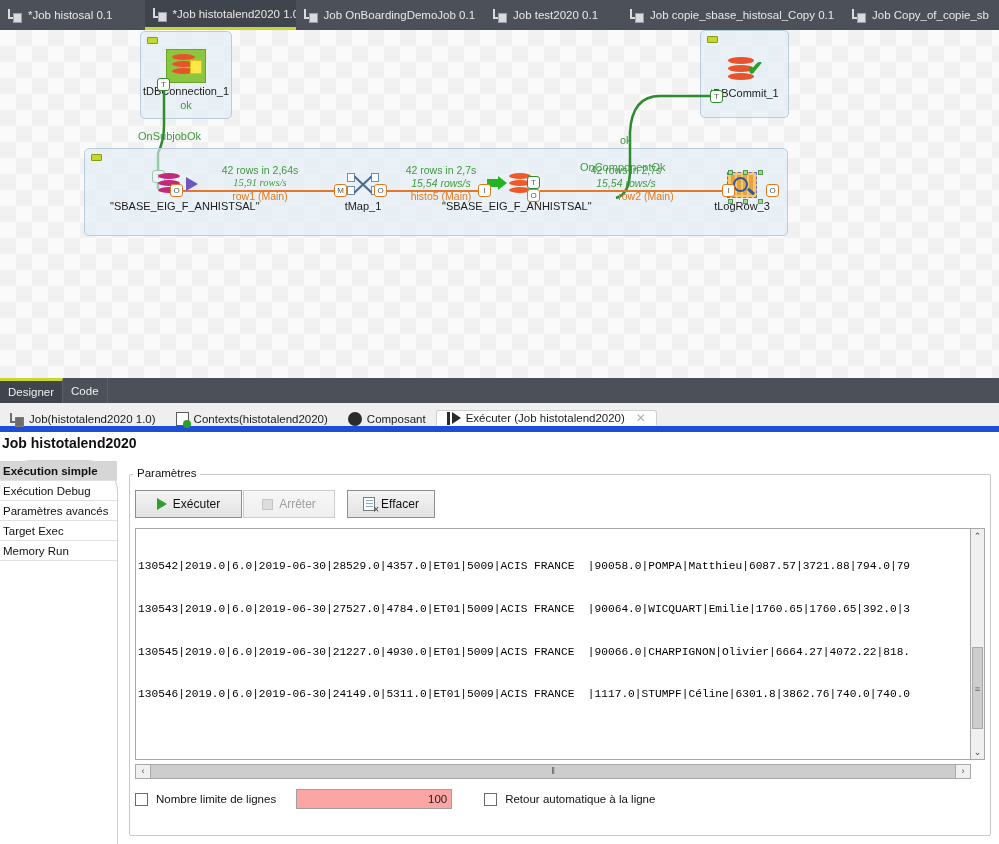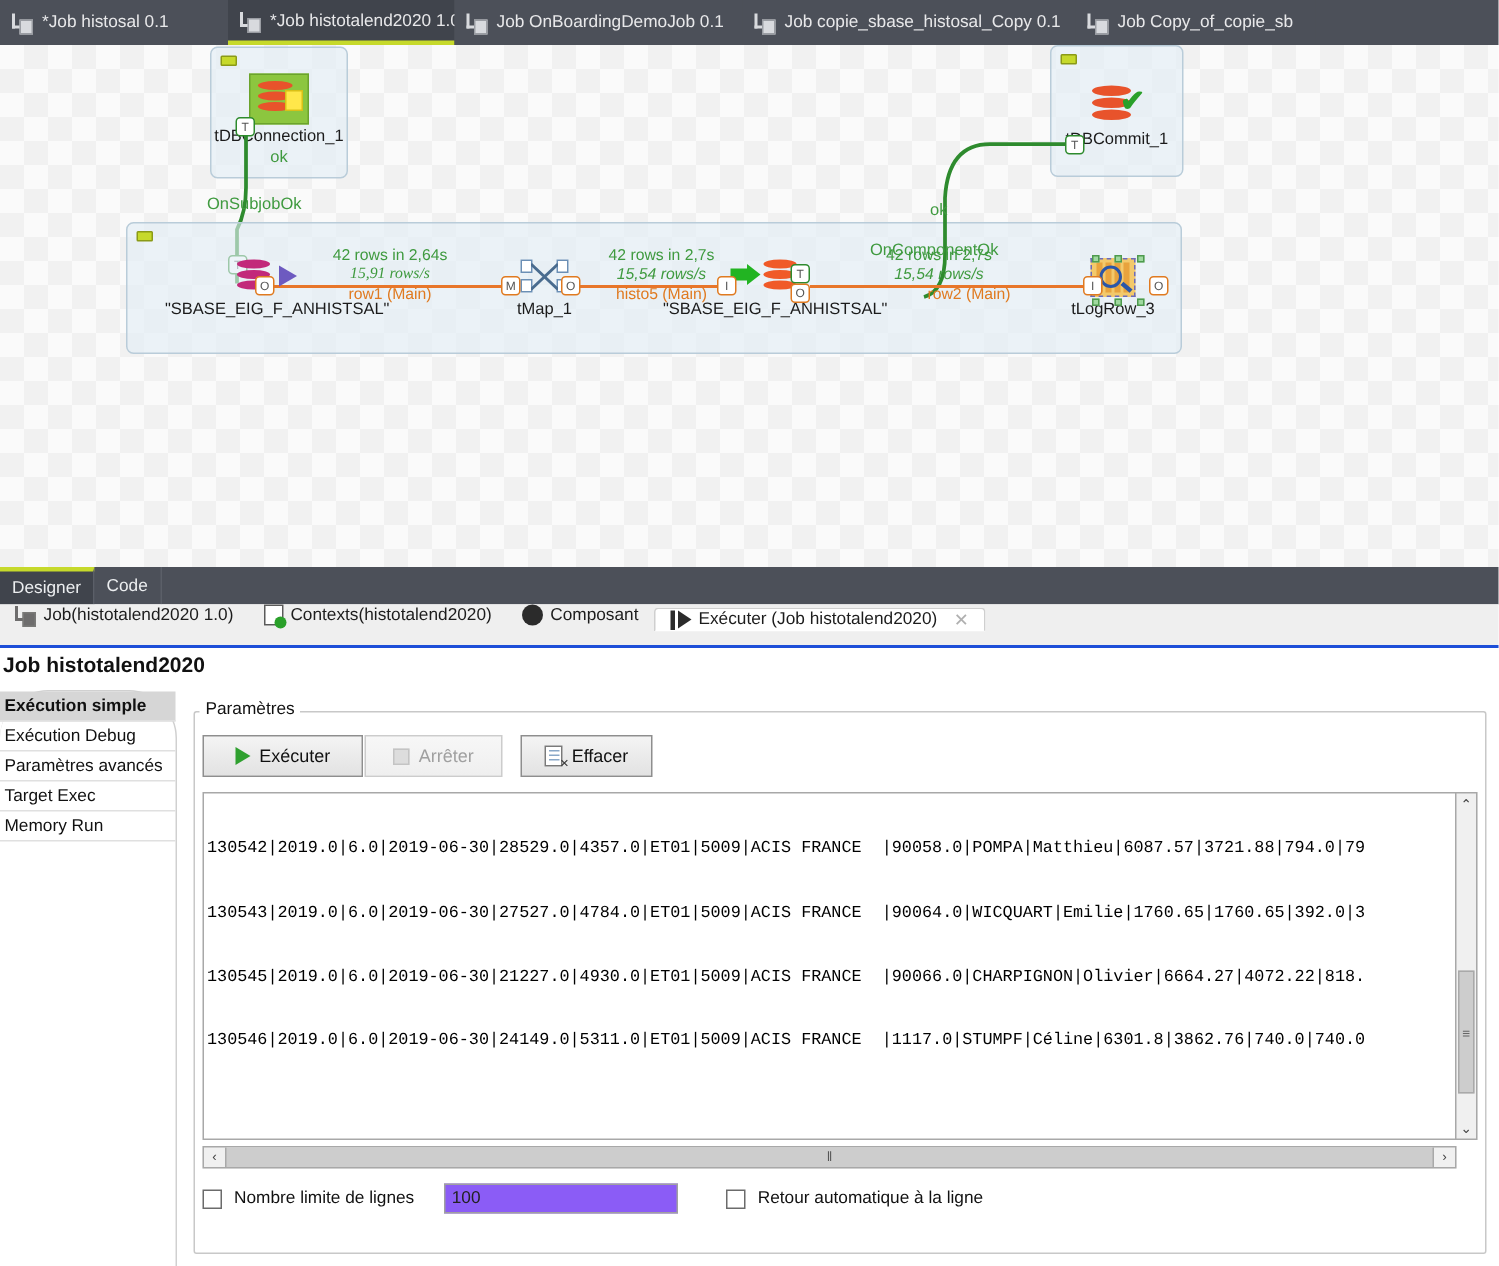--- a/index.html
+++ b/index.html
@@ -127,22 +127,22 @@
 
   
   .lower {
     position: absolute; left: 0; top: 403px;
     width: 999px; height: 441px;
     background: #ffffff;
   }
   .view-tabs {
     position: absolute; left: 0; top: 0; width: 999px; height: 29px;
     background: #efefef;
-    border-bottom: 2px solid #1d4ed8;
-    display: flex; align-items: flex-start;
+    border-bottom: 6px solid #1d4ed8;
+    display: flex; align-items: flex-end;
   }
   .vtab {
     display: flex; align-items: center; gap: 5px;
     padding: 0 10px;
     font-size: 11.5px; color: #1c1c1c; white-space: nowrap;
   }
   .vtab.active {
     background: #ffffff;
     border: 1px solid #cfcfcf; border-bottom: 1px solid #ffffff;
     border-radius: 3px 3px 0 0;
@@ -269,42 +269,47 @@
     width: 840px; height: 22px;
     display: flex; align-items: center; gap: 8px;
     font-size: 11.5px; color: #111;
   }
   .cbx {
     width: 13px; height: 13px; border: 1px solid #6b6b6b; background: #fff;
     flex: none;
   }
   .num-input {
     width: 156px; height: 20px;
-    border: 1px solid #a0a0a0; background: #8b5cf6;
+    border: 1px solid #a0a0a0; background: #fca5a5;
     font-size: 11.5px; color: #222;
     padding: 0 4px; line-height: 18px;
     margin-left: 12px;
+    text-align: right;
   }
 </style>
 </head>
 <body>
 
 <div class="editor-tabbar">
   <div class="etab" style="width:152px">
     <span class="jobicon"></span>
     <span>*Job histosal 0.1</span>
   </div>
   <div class="etab active" style="width:151px">
     <span class="jobicon"></span>
     <span>*Job histotalend2020 1.0</span>
     <span class="close-x">✕</span>
   </div>
   <div class="etab" style="width:192px">
     <span class="jobicon"></span>
     <span>Job OnBoardingDemoJob 0.1</span>
+  </div>
+  <div class="etab" style="width:144px">
+    <span class="jobicon"></span>
+    <span>Job test2020 0.1</span>
   </div>
   <div class="etab" style="width:222px">
     <span class="jobicon"></span>
     <span>Job copie_sbase_histosal_Copy 0.1</span>
   </div>
   <div class="etab" style="width:160px">
     <span class="jobicon"></span>
     <span>Job Copy_of_copie_sb</span>
   </div>
 </div>

